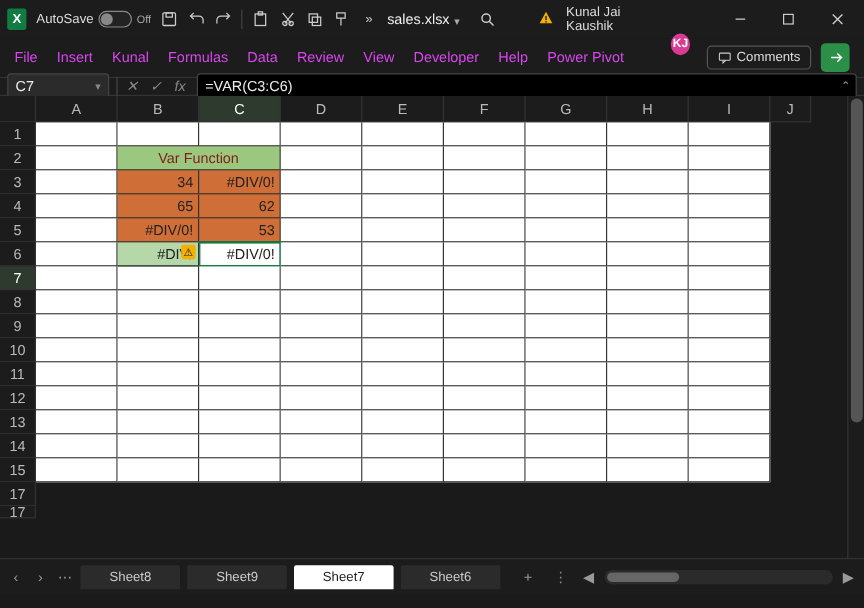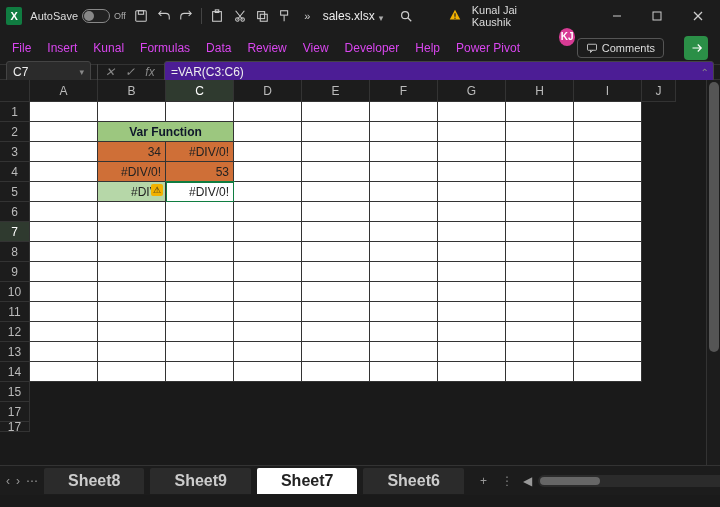--- a/index.html
+++ b/index.html
@@ -16,68 +16,68 @@
   .file-name { font-size: 12px; color: #eee; display: flex; align-items: flex-end; gap: 4px; }
   .spacer { flex: 1; }
   .search { color: #ccc; }
   .user-badge { width: 18px; height: 18px; border-radius: 50%; background: #d83b95; color: #fff; display: flex; align-items: center; justify-content: center; font-size: 10px; font-weight: bold; margin-top: 41px; }
   .win-btn { width: 36px; height: 28px; display: flex; align-items: center; justify-content: center; color: #ccc; }
   .alert-ico { color: #f2b100; margin-right:2px; }
 
   
   .ribbon { height: 32px; background: #1c1c1c; display: flex; align-items: center; padding: 0 12px; gap: 16px; font-size: 12px; }
   .ribbon .tab { color: #d946ef; padding: 5px 0; }
-  .ribbon .right { margin-left: auto; display: flex; align-items: center; gap: 20px; }
+  .ribbon .right { margin-left: auto; display: flex; align-items: center; gap: 8px; }
   .comments-btn { border: 1px solid #555; border-radius: 4px; padding: 3px 8px; font-size: 11px; display: flex; align-items: center; gap: 4px; color:#ddd;}
   .share-btn { width: 24px; height: 24px; background: #2b8f47; border-radius: 4px; display: flex; align-items: center; justify-content: center; color: #fff; }
 
   
   .formula-bar { height: 16px; background: #1c1c1c; display: flex; align-items: center; border-top: 1px solid #333; border-bottom: 1px solid #333; }
   .name-box { width: 85px; height: 22px; background: #2b2b2b; border: 1px solid #444; margin-left: 6px; display: flex; align-items: center; padding: 0 6px; justify-content: space-between; font-size: 12px; color: #eee; border-radius: 3px; }
   .name-box .chev { color: #888; font-size: 9px; }
   .fx-icons { display: flex; align-items: center; gap: 4px; margin: 0 6px; color: #888; font-style: italic; }
   .fx-btn { width: 16px; text-align: center; color:#888; }
-  .formula-input { flex: 1; height: 22px; background: #4c1d95; border: 1px solid #444; margin-right: 6px; display: flex; align-items: center; padding: 0 6px; font-size: 12px; color: #eee; border-radius: 3px; position: relative; }
+  .formula-input { flex: 1; height: 22px; background: #000000; border: 1px solid #444; margin-right: 6px; display: flex; align-items: center; padding: 0 6px; font-size: 12px; color: #eee; border-radius: 3px; position: relative; }
   .formula-expand { position: absolute; right: 4px; color: #888; font-size: 10px; }
 
   
   .grid-area { position: relative; height: calc(507px - 32px - 32px - 28px - 30px); background: #1a1a1a; display: flex; }
   .corner { width: 30px; height: 22px; background: #1c1c1c; border-right: 1px solid #333; border-bottom: 1px solid #333; }
   .col-headers { display: flex; position: absolute; left: 30px; top: 0; height: 22px; background: #1c1c1c; }
   .col-h { width: 68px; text-align: center; line-height: 22px; border-right: 1px solid #333; border-bottom: 1px solid #333; font-size: 12px; color: #bbb; }
   .col-h.sel { background: #2f3a2f; color: #fff; }
   .row-headers { position: absolute; top: 22px; left: 0; width: 30px; }
   .row-h { height: 20px; text-align: center; line-height: 20px; border-right: 1px solid #333; border-bottom: 1px solid #333; font-size: 12px; color: #bbb; background: #1c1c1c; }
   .row-h.sel { background: #2f3a2f; color: #fff; }
 
   .cells { position: absolute; left: 30px; top: 22px; }
   .row { display: flex; }
   .cell { width: 68px; height: 20px; border-right: 1px solid #333; border-bottom: 1px solid #333; font-size: 12px; color: #fff; background: #fff; color: #222; padding: 0 4px; display: flex; align-items: center; justify-content: flex-end; }
   .cell.blank { background: #fff; }
 
   
-  .var-title { background: #9cc77f; color: #0f172a; justify-content: center; font-weight: bold; }
+  .var-title { background: #9cc77f; color: #7f1d1d; justify-content: center; font-weight: normal; }
   .data-cell { background: #cf6f37; color: #222; text-align: center; }
   .err-cell { background: #cf6f37; color: #222; }
   .result-cell { background: #b6d7a8; color: #222; justify-content: flex-end; position: relative;}
   .result-red { background: #fff; color: #222; outline: 2px solid #d40000; outline-offset: -1px; justify-content: flex-end; }
   .merged2 { width: 136px; }
 
   .active-cell { outline: 2px solid #107c41; outline-offset: -1px; }
 
   .tri-err { position:absolute; right:2px; top:2px; width:12px; height:12px; display:flex; align-items:center; justify-content:center; background:#f2b100; color:#222; font-size:9px; border-radius:2px;}
 
   
   .vscroll { position: absolute; right: 0; top: 0; width: 14px; height: 100%; background: #1c1c1c; border-left: 1px solid #333; }
   .vthumb { width: 10px; margin: 2px auto; height: 70%; background: #555; border-radius: 5px; }
 
   
   .statusbar { height: 30px; background: #1c1c1c; display: flex; align-items: center; padding: 0 6px; border-top: 1px solid #333; gap: 6px; }
   .nav-arrow { width: 18px; text-align: center; color: #999; }
-  .sheet-tab { padding: 4px 24px; background: #2b2b2b; font-size: 16px; color: #ccc; border-radius: 2px 2px 0 0; font-weight: bold; }
+  .sheet-tab { padding: 4px 24px; background: #2b2b2b; font-size: 11px; color: #ccc; border-radius: 2px 2px 0 0; }
   .sheet-tab.active { background: #fff; color: #222; }
   .hscroll { flex: 0 0 190px; height: 12px; background: #2b2b2b; border-radius: 6px; margin-left: auto; position: relative; }
   .hthumb { position: absolute; left: 2px; top: 2px; height: 8px; width: 60px; background: #666; border-radius: 4px; }
   .dots { color:#888; margin-left:8px; margin-right:4px;}
 
 </style>
 </head>
 <body>
 
 <div class="titlebar">
@@ -281,20 +281,31 @@
       <div class="cell err-cell">#DIV/0!</div>
       <div class="cell blank"></div>
         <div class="cell blank"></div>
         <div class="cell blank"></div>
         <div class="cell blank"></div>
         <div class="cell blank"></div>
         <div class="cell blank"></div>
     </div>
 
 
+    <div class="row">
+      <div class="cell blank"></div>
+      <div class="cell data-cell">65</div>
+      <div class="cell data-cell">62</div>
+      <div class="cell blank"></div>
+        <div class="cell blank"></div>
+        <div class="cell blank"></div>
+        <div class="cell blank"></div>
+        <div class="cell blank"></div>
+        <div class="cell blank"></div>
+    </div>
 
     <div class="row">
       <div class="cell blank"></div>
       <div class="cell err-cell">#DIV/0!</div>
       <div class="cell data-cell">53</div>
       <div class="cell blank"></div>
         <div class="cell blank"></div>
         <div class="cell blank"></div>
         <div class="cell blank"></div>
         <div class="cell blank"></div>

